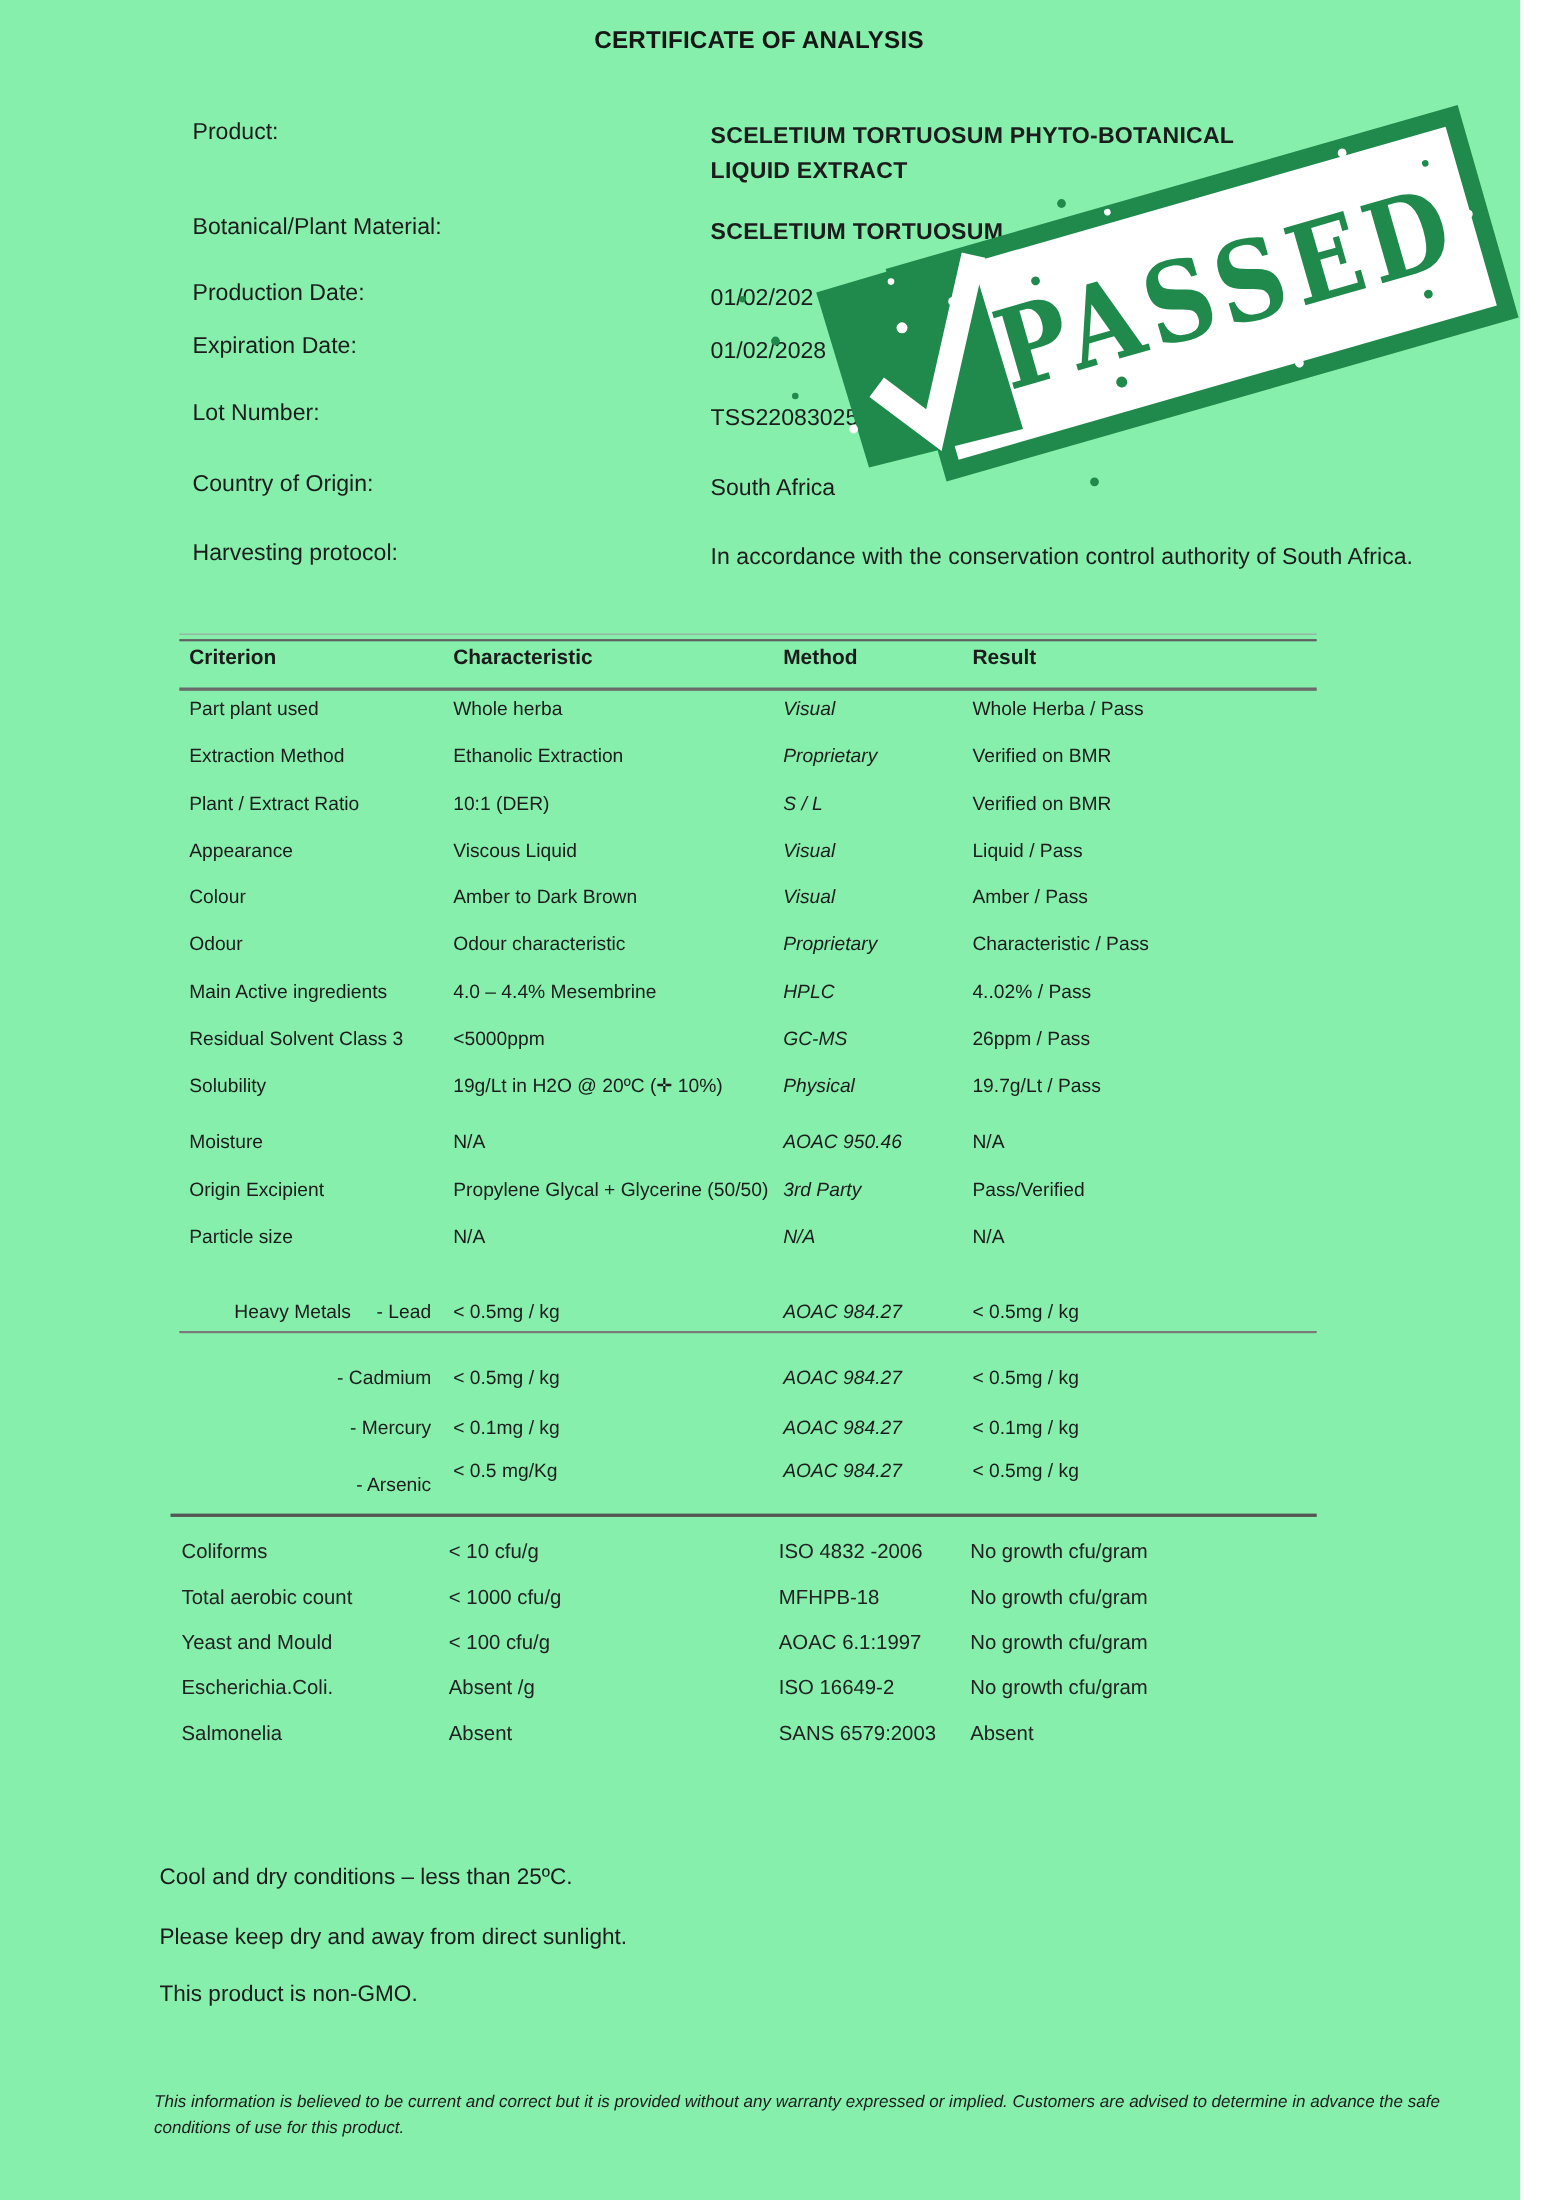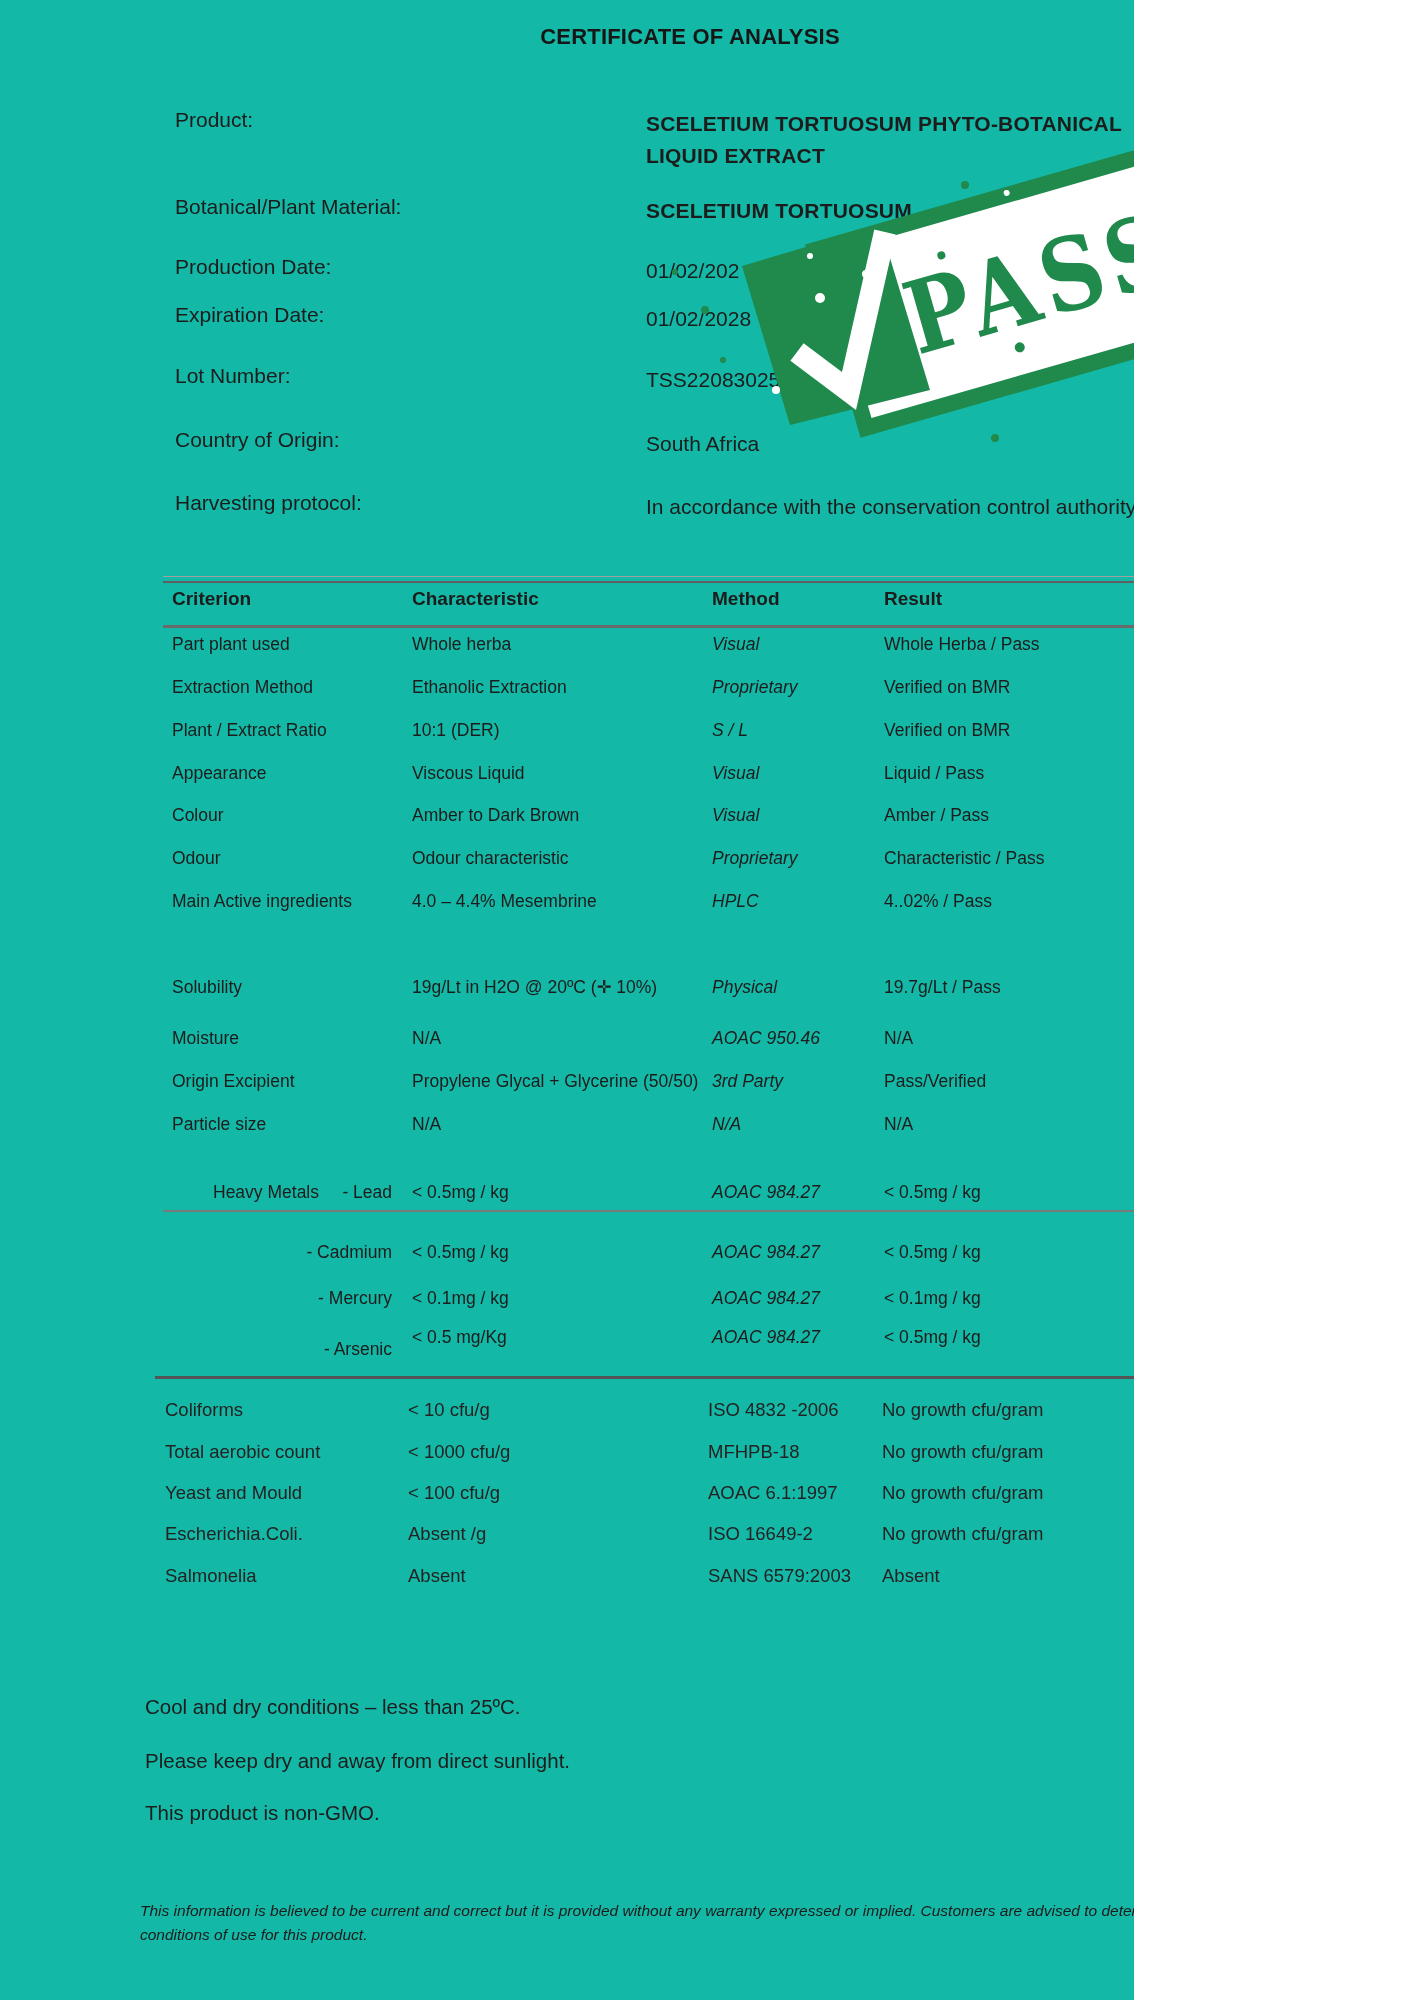--- a/index.html
+++ b/index.html
@@ -1,16 +1,16 @@
 <!DOCTYPE html>
 <html><head>
 <meta charset="utf-8">
 <style>
   html,body{margin:0;padding:0;background:#ffffff;}
-  .page{position:relative;width:1134px;height:2000px;background:#14b8a6;overflow:hidden;
+  .page{position:relative;width:1382px;height:2000px;background:#86efac;overflow:hidden;
         font-family:"Liberation Sans","DejaVu Sans",sans-serif;color:#1c1c1c;}
   .title{position:absolute;top:24px;left:0;width:1380px;margin:0;text-align:center;
          font-size:22px;font-weight:bold;letter-spacing:.2px;color:#161616;}
   
   .info-row{position:absolute;left:0;width:100%;}
   .ilabel{position:absolute;left:175px;font-size:21px;white-space:nowrap;}
   .ivalue{position:absolute;left:646px;font-size:21px;line-height:32px;width:500px;}
   .ivalue.caps{font-weight:bold;letter-spacing:.2px;}
   .ivalue.wide{width:680px;}
   
@@ -125,20 +125,26 @@
     <span class="c1">Odour</span>
     <span class="c2">Odour characteristic</span>
     <span class="c3">Proprietary</span>
     <span class="c4">Characteristic / Pass</span>
   </div>
   <div class="trow" style="top:891px">
     <span class="c1">Main Active ingredients</span>
     <span class="c2">4.0 – 4.4% Mesembrine</span>
     <span class="c3">HPLC</span>
     <span class="c4">4..02% / Pass</span>
+  </div>
+  <div class="trow" style="top:934px">
+    <span class="c1">Residual Solvent Class 3</span>
+    <span class="c2">&lt;5000ppm</span>
+    <span class="c3">GC-MS</span>
+    <span class="c4">26ppm / Pass</span>
   </div>
   <div class="trow" style="top:977px">
     <span class="c1">Solubility</span>
     <span class="c2">19g/Lt in H2O @ 20ºC (✛ 10%)</span>
     <span class="c3">Physical</span>
     <span class="c4">19.7g/Lt / Pass</span>
   </div>
   <div class="trow" style="top:1028px">
     <span class="c1">Moisture</span>
     <span class="c2">N/A</span>

